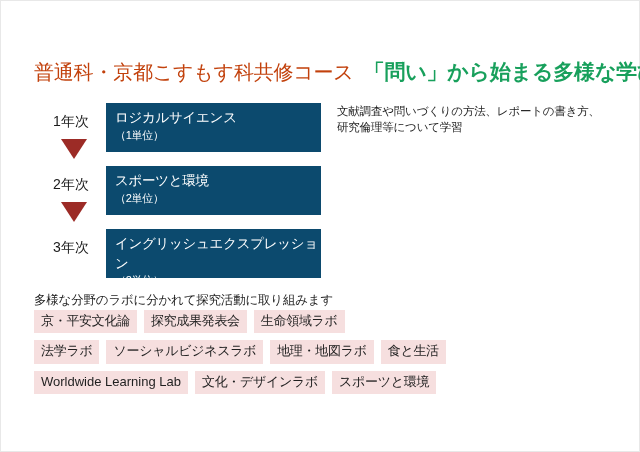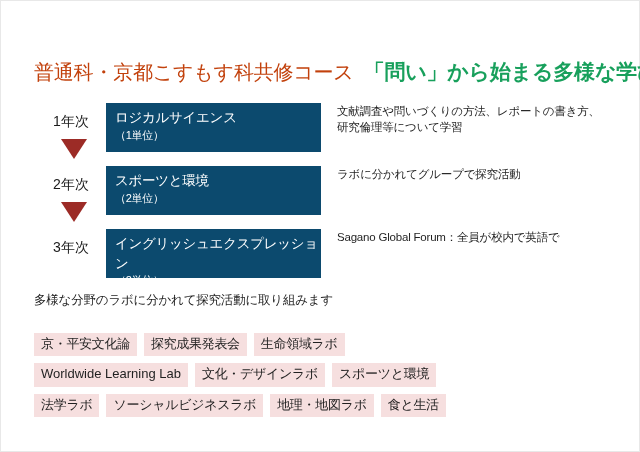--- a/index.html
+++ b/index.html
@@ -107,21 +107,21 @@
     position: absolute;
     left: 33px;
     top: 291px;
     font-size: 12.5px;
     color: #1f1f1f;
     letter-spacing: -0.2px;
   }
   .labs {
     position: absolute;
     left: 33px;
-    top: 332px;
+    top: 309px;
     width: 600px;
   }
   .lab-row {
     display: flex;
     flex-wrap: nowrap;
     gap: 7px;
     margin-bottom: 7px;
     align-items: flex-start;
   }
   .tag {
@@ -160,51 +160,49 @@
     </div>
 
     <div class="row">
       <div class="year">2年次</div>
       <div class="arrow"></div>
       <div class="course-box">
         <span class="course-name">スポーツと環境</span>
         <span class="course-credit">（2単位）</span>
       </div>
       <div class="desc">
-        <span>ラボに分かれてグループで探究活動</span>
       </div>
     </div>
 
     <div class="row">
       <div class="year">3年次</div>
       <div class="course-box">
         <span class="course-name">イングリッシュエクスプレッション</span>
         <span class="course-credit">（2単位）</span>
       </div>
       <div class="desc">
-        <span>Sagano Global Forum：全員が校内で英語で</span>
       </div>
     </div>
 
   </div>
 
   <div class="labs-intro">多様な分野のラボに分かれて探究活動に取り組みます</div>
 
   <div class="labs">
     <div class="lab-row">
       <span class="tag">京・平安文化論</span>
       <span class="tag">探究成果発表会</span>
       <span class="tag">生命領域ラボ</span>
     </div>
     <div class="lab-row">
-      <span class="tag latin">Worldwide Learning Lab</span>
-      <span class="tag">文化・デザインラボ</span>
-      <span class="tag">スポーツと環境</span>
-    </div>
-    <div class="lab-row">
       <span class="tag">法学ラボ</span>
       <span class="tag">ソーシャルビジネスラボ</span>
       <span class="tag">地理・地図ラボ</span>
       <span class="tag">食と生活</span>
     </div>
+    <div class="lab-row">
+      <span class="tag latin">Worldwide Learning Lab</span>
+      <span class="tag">文化・デザインラボ</span>
+      <span class="tag">スポーツと環境</span>
+    </div>
   </div>
 
 </div>
 
 </body></html>

